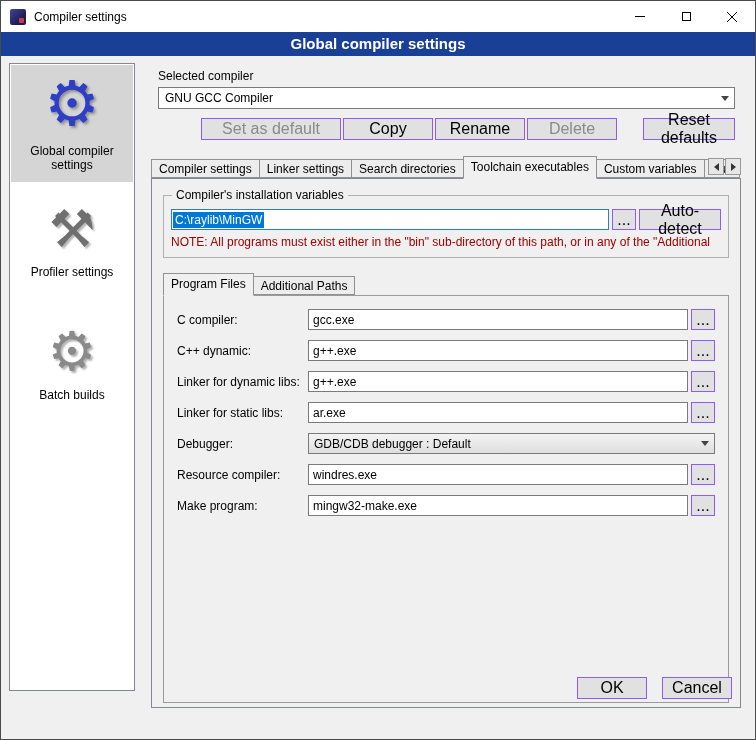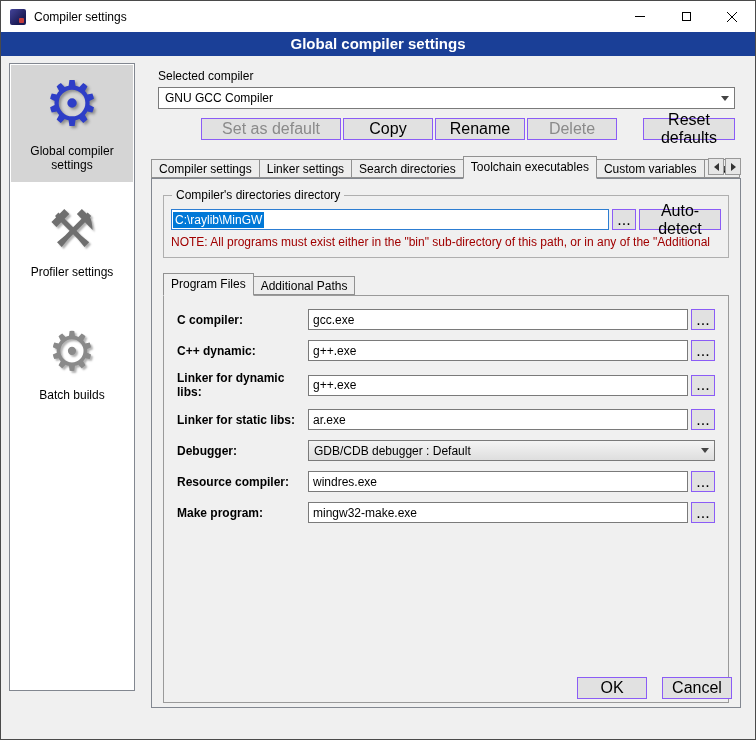--- a/index.html
+++ b/index.html
@@ -72,21 +72,21 @@
   .selection { background:#0078D7; color:#fff; padding:1px 2px; white-space:nowrap; }
   .b-browse { width:24px; height:21px; }
   .b-autodetect { width:82px; height:21px; }
   .note { margin:5px 0 1px; color:#A00000; white-space:nowrap; overflow:hidden; }
 
   
   .subtabsrow { margin:15px 0 0 11px; display:flex; align-items:flex-end; height:22px; position:relative; z-index:2; }
   .subpanel { margin:0 11px 10px; border:1px solid #9A9A9A; background:#F0F0F0; height:408px; padding-top:13px; }
 
   .formrow { display:flex; align-items:center; margin:0 13px 10px; }
-  .flabel { width:131px; flex:0 0 auto;font-weight:bold; }
+  .flabel { width:131px; flex:0 0 auto; }
   .finput { flex:1; height:21px; border:1px solid #7A7A7A; padding:6px 4px; font-family:"Liberation Sans",sans-serif; font-size:12px; background:#fff; }
   .fbrowse { width:24px; height:21px; margin-left:3px; flex:0 0 auto; }
   .fcombo { flex:1; height:21px; border:1px solid #7A7A7A; background:linear-gradient(#F4F4F4,#DEDEDE); display:flex; align-items:center; padding-left:5px; cursor:default;justify-content:space-between; }
 
   
   .footer { position:absolute; bottom:9px; right:15px; display:flex; gap:15px; }
   .b-ok,.b-cancel { width:70px; height:22px; }
 </style>
 </head>
 <body>
@@ -163,21 +163,21 @@
             </div>
           <div class="tab-arrow">
               <span class="tri-right"></span>
             </div>
         </div>
       </div>
 
       <div class="tabpanel">
 
         <div class="groupbox">
-          <span class="grouplabel">Compiler's directories directory</span>
+          <span class="grouplabel">Compiler's installation variables</span>
           <div class="dirrow">
             <div class="textbox-focused">
               <span class="selection">C:\raylib\MinGW</span>
             </div>
             <button class="btn b-browse">...</button>
             <button class="btn b-autodetect">Auto-detect</button>
           </div>
           <div class="note">NOTE: All programs must exist either in the "bin" sub-directory of this path, or in any of the "Additional</div>
         </div>
 

